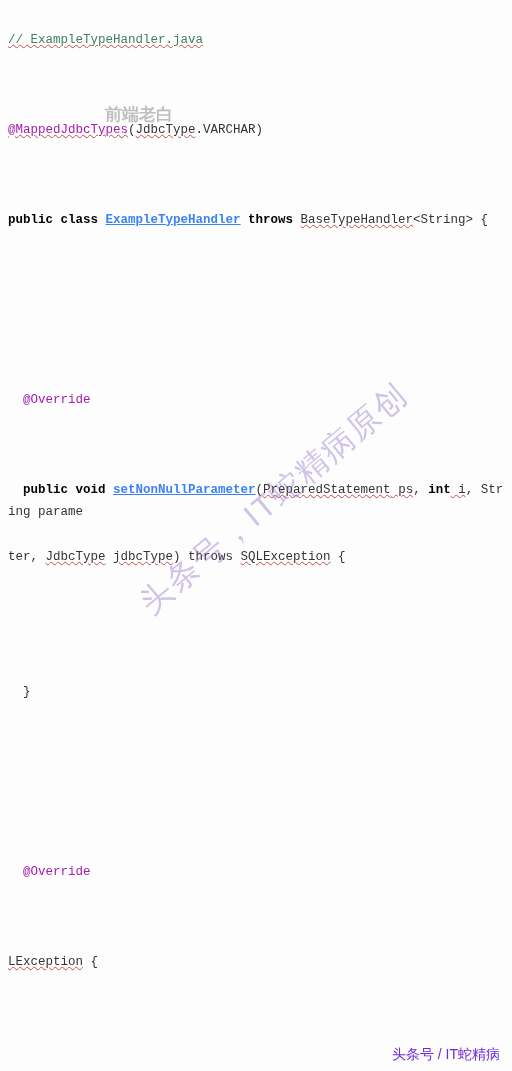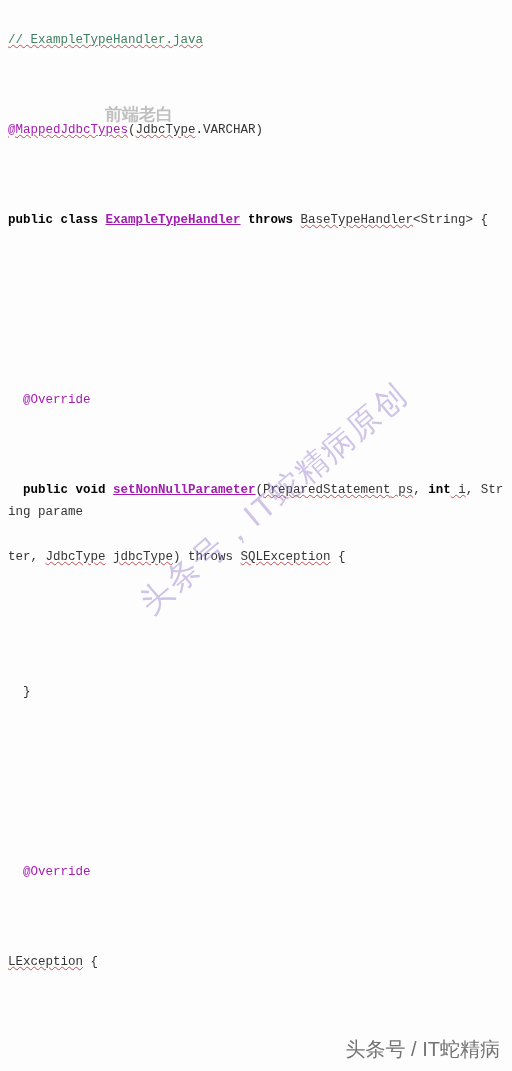--- a/index.html
+++ b/index.html
@@ -23,21 +23,21 @@
   .squig {
     text-decoration-line: underline;
     text-decoration-style: wavy;
     text-decoration-color: #c0504d;
     text-decoration-thickness: 1px;
   }
   .kw    { color: #000000; font-weight: bold; }
   .ann   { color: #a21caf; }
   .cmt   { color: #3f7f5f; }
   .punct { color: #333; }
-  .method{ color: #a21caf; font-weight: bold; text-decoration: underline; }
+  .method{ color: #3b82f6; font-weight: bold; text-decoration: underline; }
   .line { display: block; min-height: 1.8em; }
 
   .wm {
     position: absolute;
     font-family: "Microsoft YaHei", sans-serif;
     color: rgba(120, 90, 190, 0.35);
     font-size: 32px;
     font-weight: 500;
     transform: rotate(-40deg);
     letter-spacing: 2px;
@@ -50,22 +50,22 @@
     color: rgba(150,150,150,0.6);
     font-size: 17px;
     font-weight: bold;
     pointer-events: none;
   }
   .footer {
     position: absolute;
     bottom: 4px;
     right: 12px;
     font-family: "Microsoft YaHei", sans-serif;
-    font-size: 20px;
-    color: #737373;
+    font-size: 14px;
+    color: #6d28d9;
     font-weight: 500;
   }
 </style>
 </head>
 <body>
 
 <div class="code-area">
 <span class="line"><span class="cmt squig">// ExampleTypeHandler.java</span></span>
 <span class="line"></span>
 <span class="line"><span class="ann squig">@MappedJdbcTypes</span><span class="punct">(</span><span class="squig">JdbcType</span><span>.VARCHAR)</span></span>

